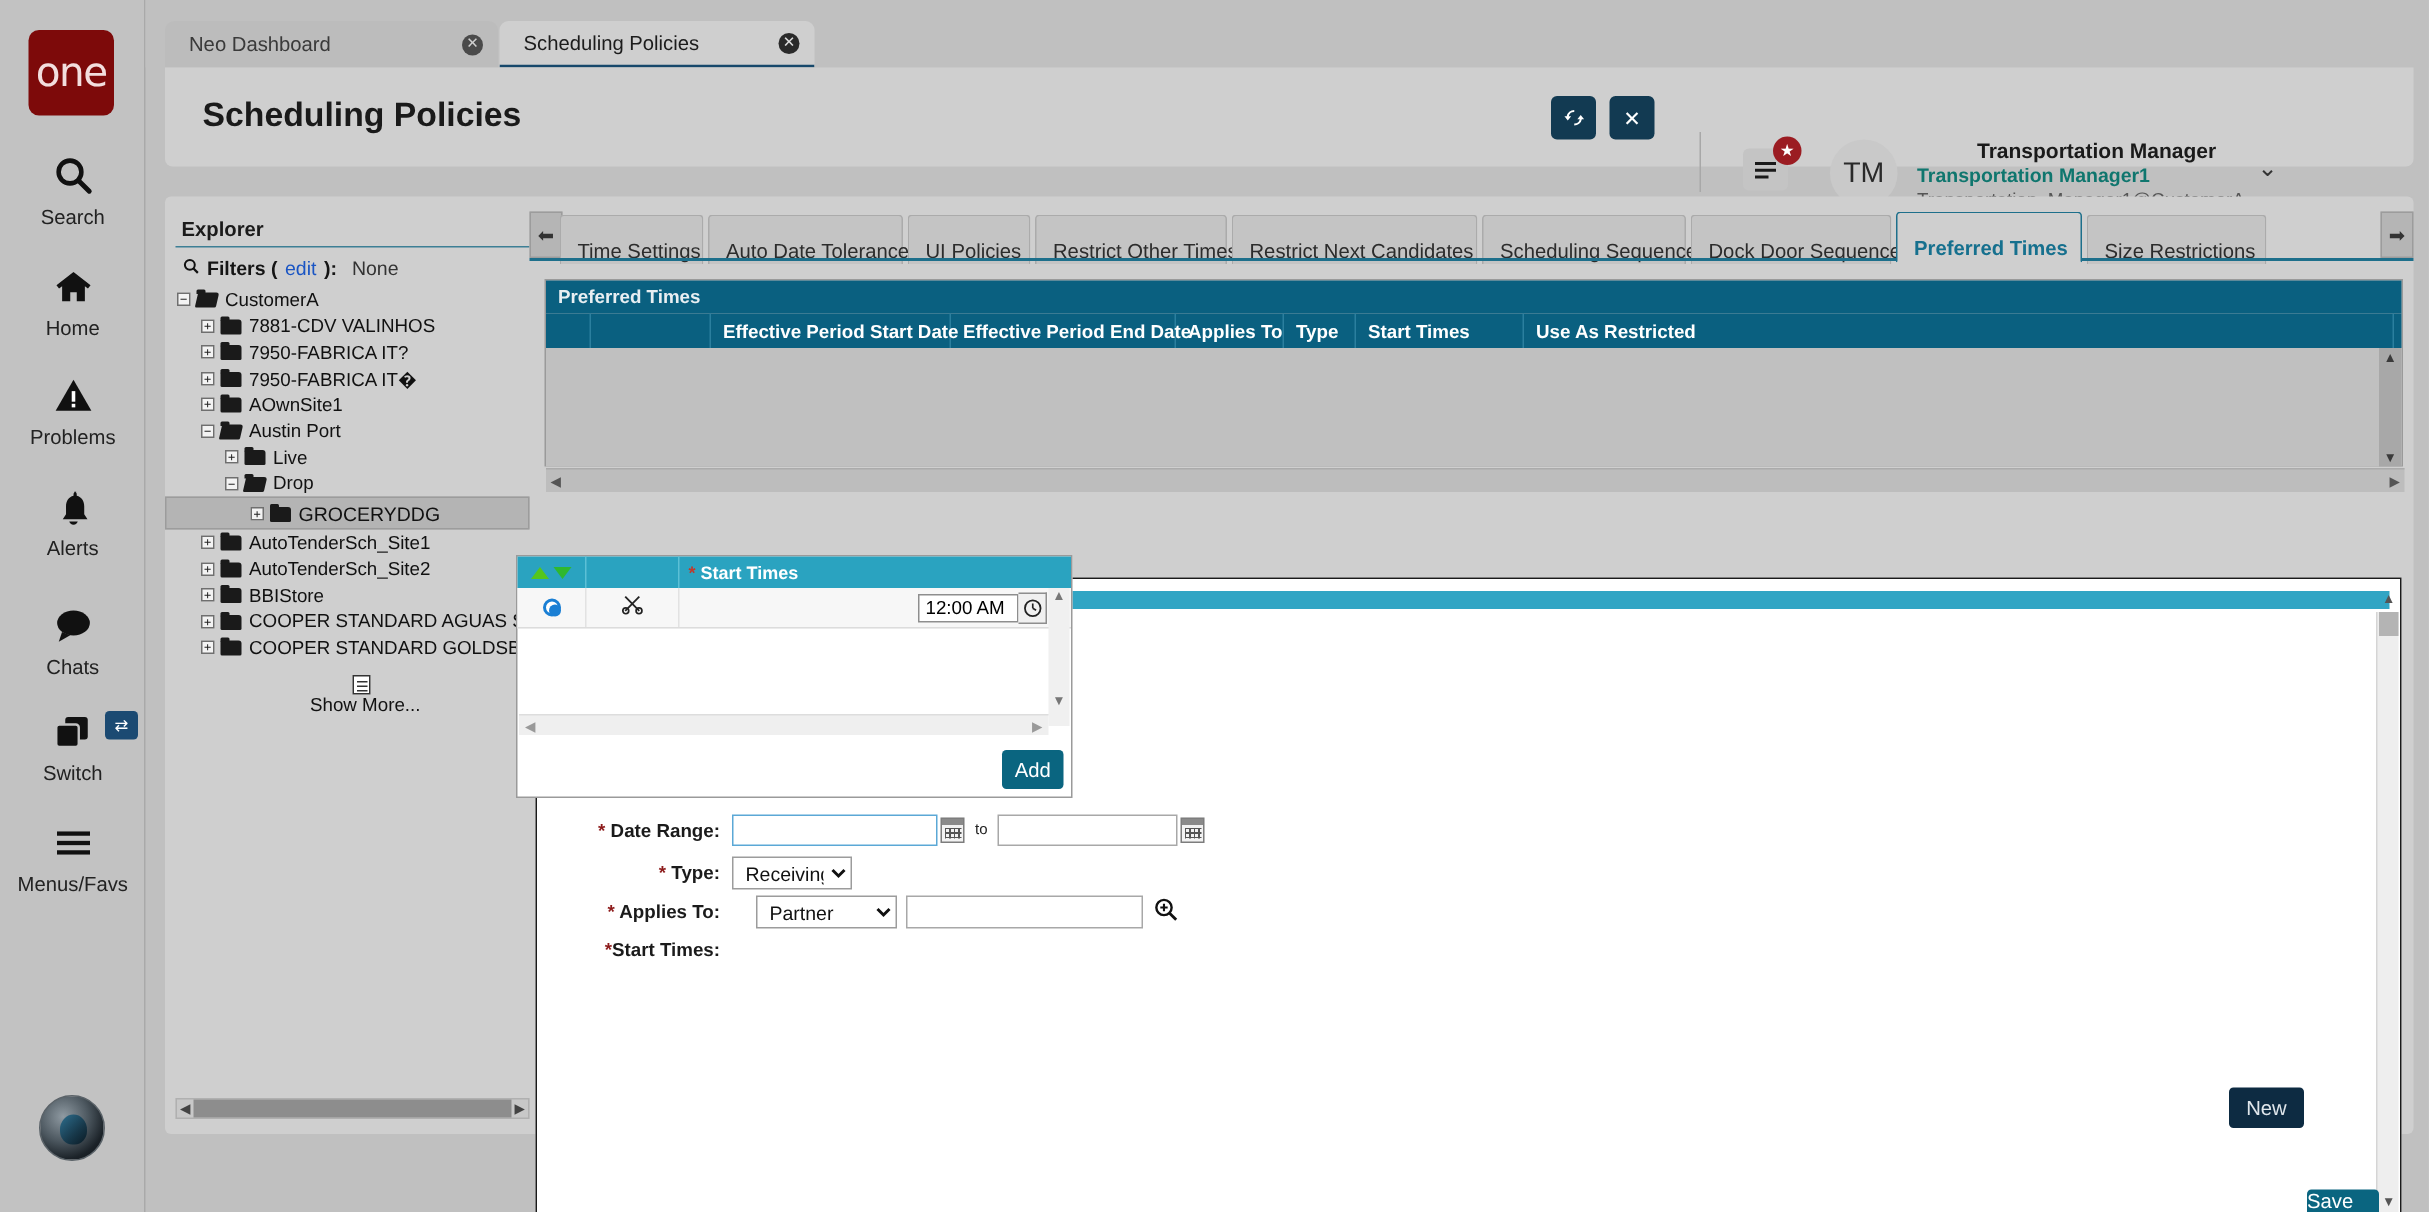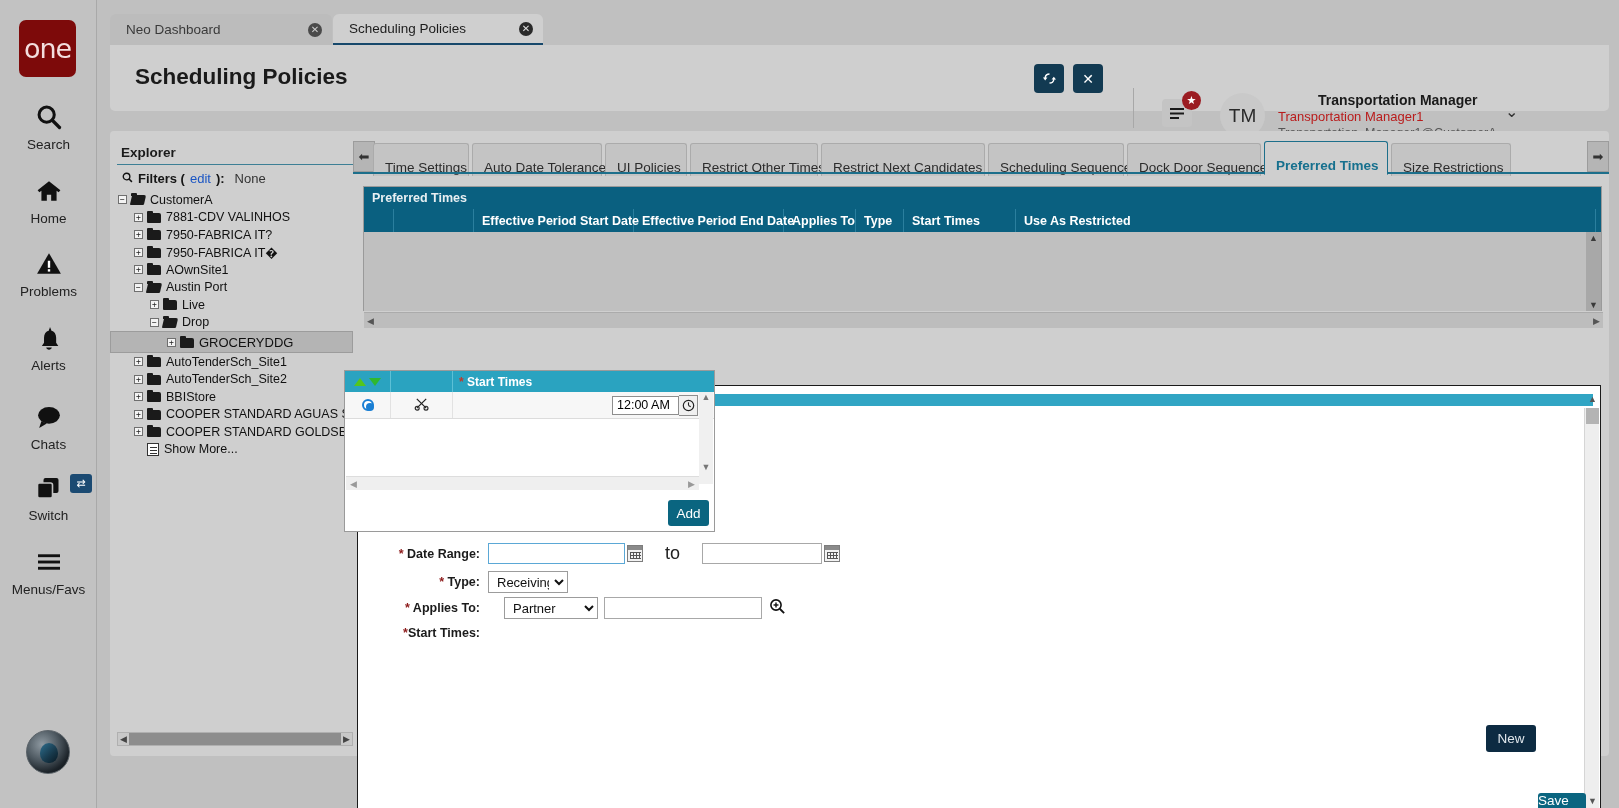--- a/index.html
+++ b/index.html
@@ -87,21 +87,21 @@
     background: #9b1c22; border-radius: 50%; color: #fff; font-size: 11px;
     display: flex; align-items: center; justify-content: center;
   }
   .uavatar {
     position: absolute; left: 1110px; top: 48px; width: 45px; height: 45px;
     border-radius: 50%; background: #c9c9c9; color: #2a2a2a;
     display: flex; align-items: center; justify-content: center; font-size: 19px;
   }
   .uinfo { position: absolute; left: 1168px; top: 47px; }
   .uinfo .n1 { font-size: 14px; font-weight: bold; color: #1a1a1a; line-height: 17px; margin-left: 40px; }
-  .uinfo .n2 { font-size: 13px; color: #b91c1c; line-height: 16px; }
+  .uinfo .n2 { font-size: 13px; color: #0f766e; line-height: 16px; font-weight: bold; }
   .uinfo .n3 { font-size: 12.5px; color: #555; line-height: 16px; }
   .ucaret { position: absolute; left: 1395px; top: 57px; font-size: 16px; color: #333; cursor: pointer; }
 
   
   .content {
     position: absolute; left: 110px; top: 131px; width: 1499px; height: 625px;
     background: #cfcfcf; border-radius: 4px;
   }
 
   
@@ -468,21 +468,21 @@
           <div class="tnode" style="padding-left: 24px;">
             <span class="exp">+</span>
             <span class="fldr"></span>
             <span>COOPER STANDARD AGUAS SEALING (3</span>
           </div>
           <div class="tnode" style="padding-left: 24px;">
             <span class="exp">+</span>
             <span class="fldr"></span>
             <span>COOPER STANDARD GOLDSBORO</span>
           </div>
-          <div class="tnode" style="padding-left: 24px;">
+          <div class="tnode" style="padding-left: 24px; flex-direction: column;">
             <span class="exp blank"></span>
             <span class="docico"></span>
             <span>Show More...</span>
           </div>
         </div>
       <div class="exp-hscroll">
         <span class="arw">◀</span>
         <span class="thumb a"></span>
         <span class="arw">▶</span>
       </div>
@@ -556,21 +556,21 @@
       <div class="form-vscroll">
         <div class="t"></div>
         <span class="up">▲</span>
         <span class="dn">▼</span>
       </div>
 
       <div class="frow" style="left:22px; top:157px;">
         <span class="flabel" style="width:100px"><span class="req">*</span> <span>Date Range:</span></span>
         <input class="tinp focus" style="width: 137px; margin-left: 8px;" value="">
         <span class="calico"></span>
-        <span style="font-size:18px;color:#222;margin:0 22px">to</span>
+        <span style="font-size:10px;color:#222;margin:0 7px">to</span>
         <input class="tinp" style="width: 120px;" value="">
         <span class="calico"></span>
       </div>
 
       <div class="frow" style="left:22px; top:185px;">
         <span class="flabel" style="width:100px"><span class="req">*</span> <span>Type:</span></span>
         <select class="sel" style="width:80px; margin-left:8px" id="type-select"><option>Receiving</option></select>
       </div>
 
       <div class="frow" style="left:22px; top:211px;">

